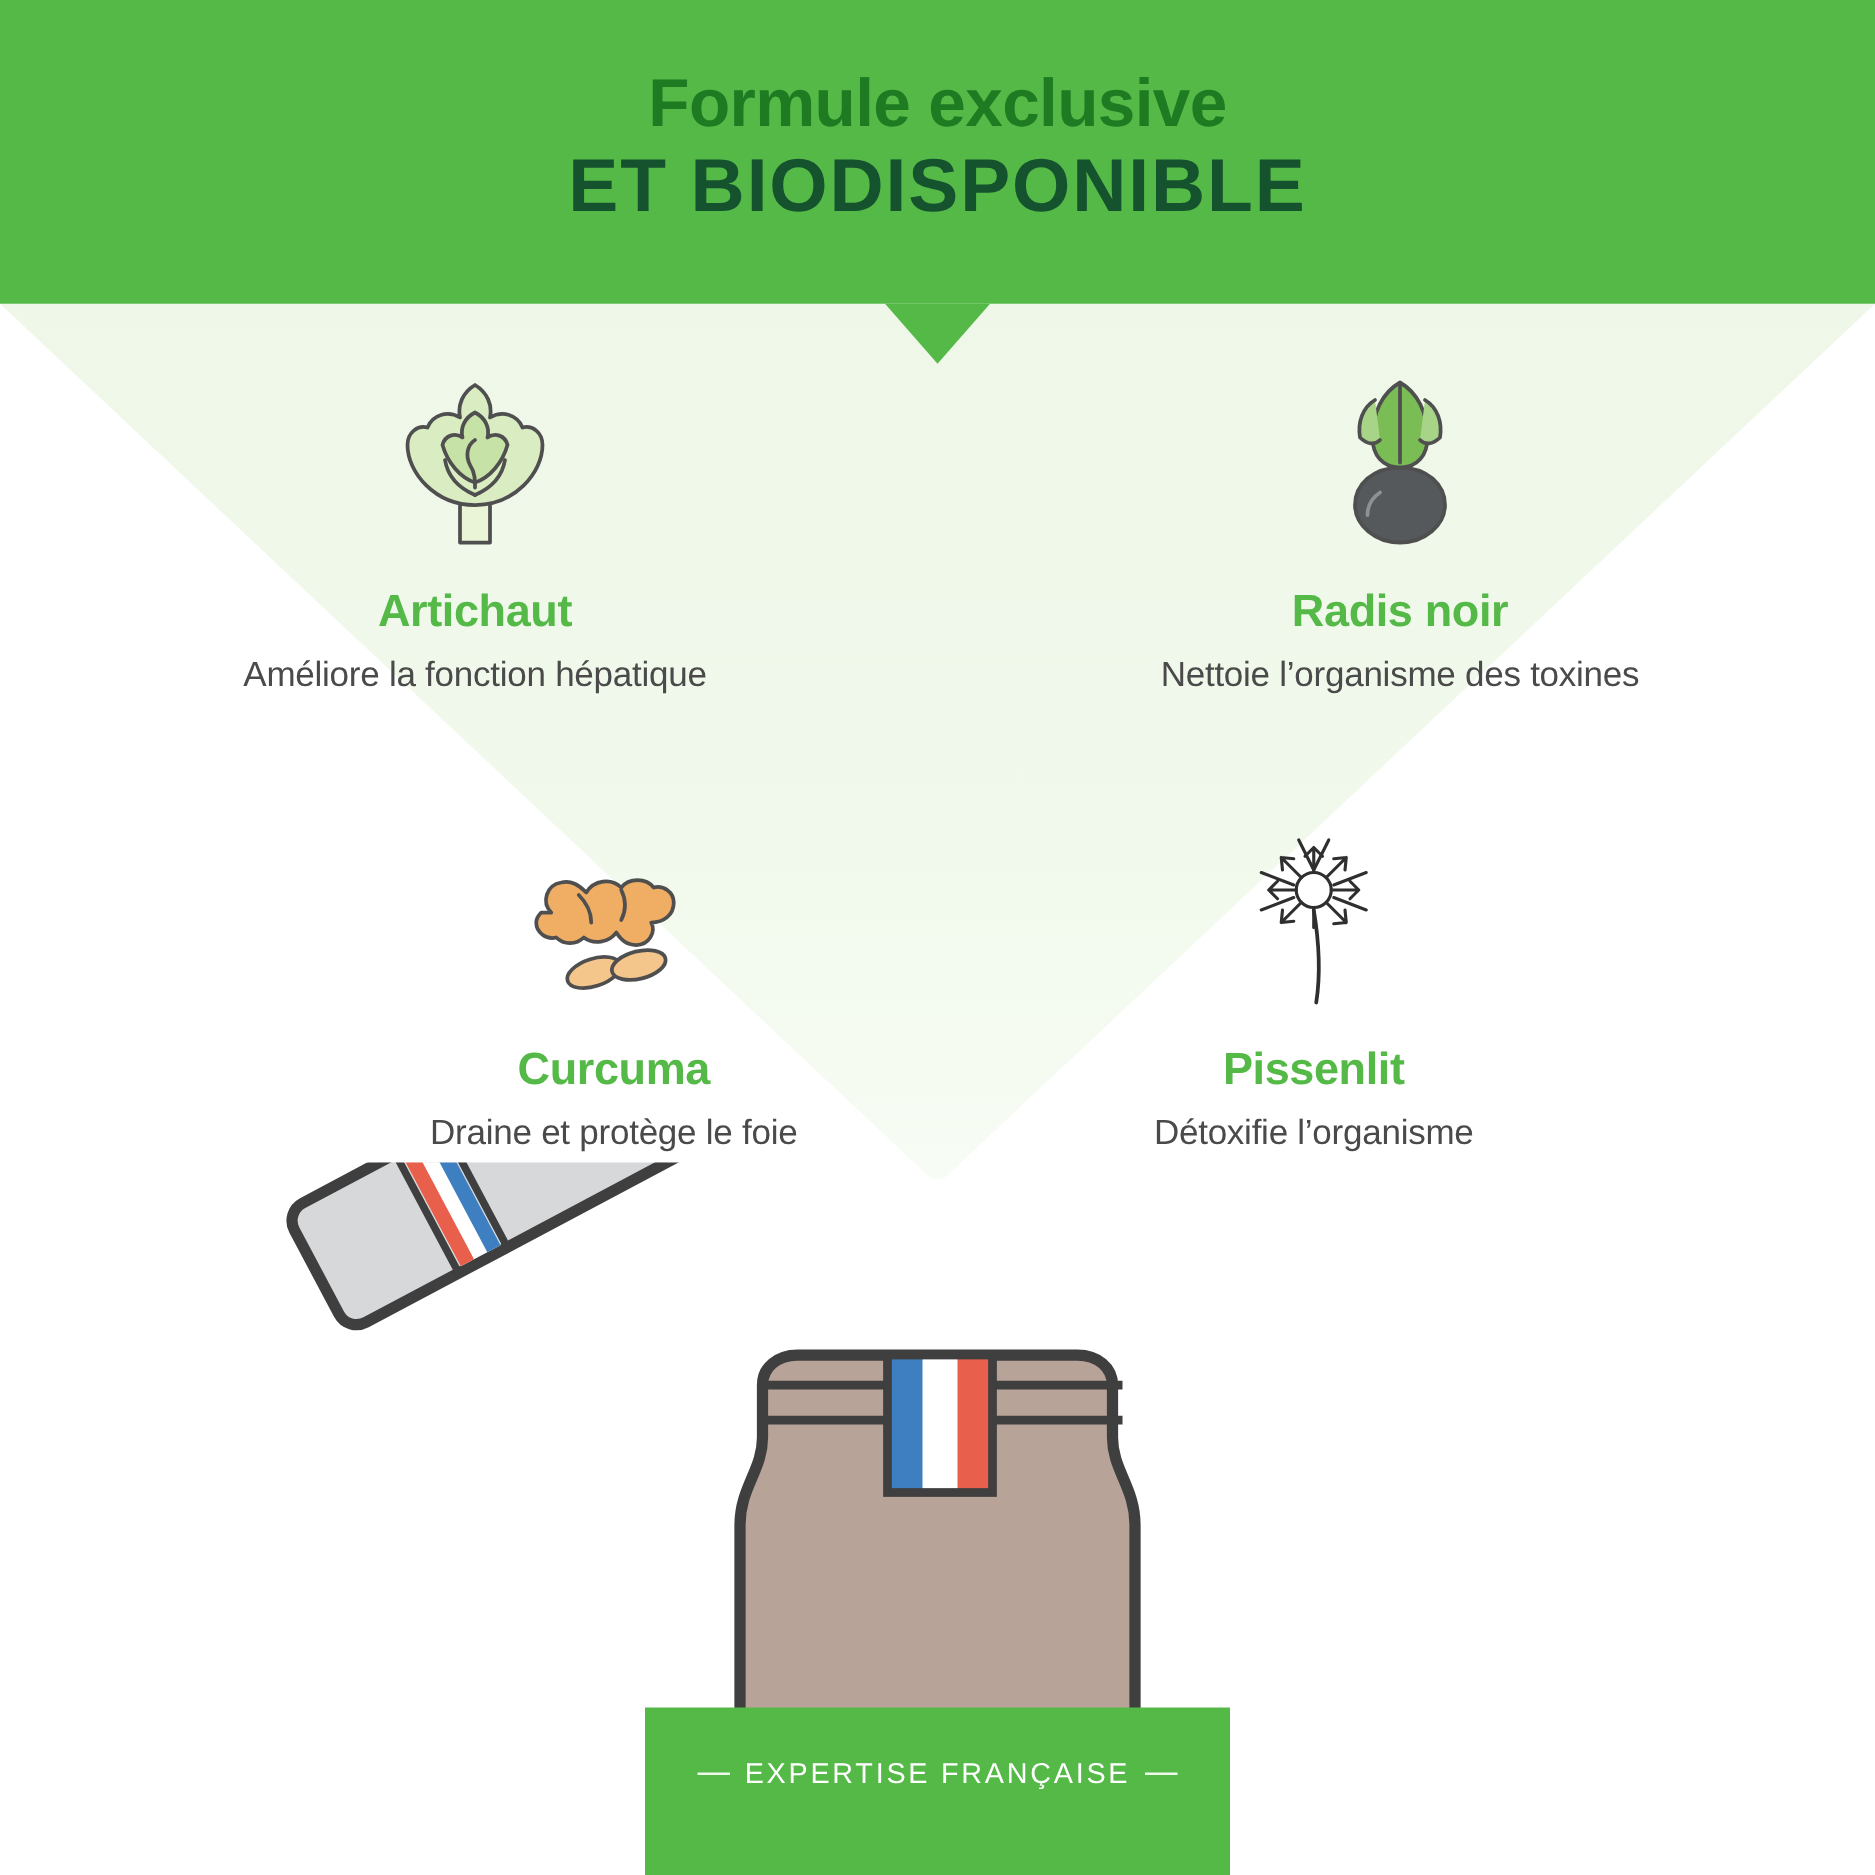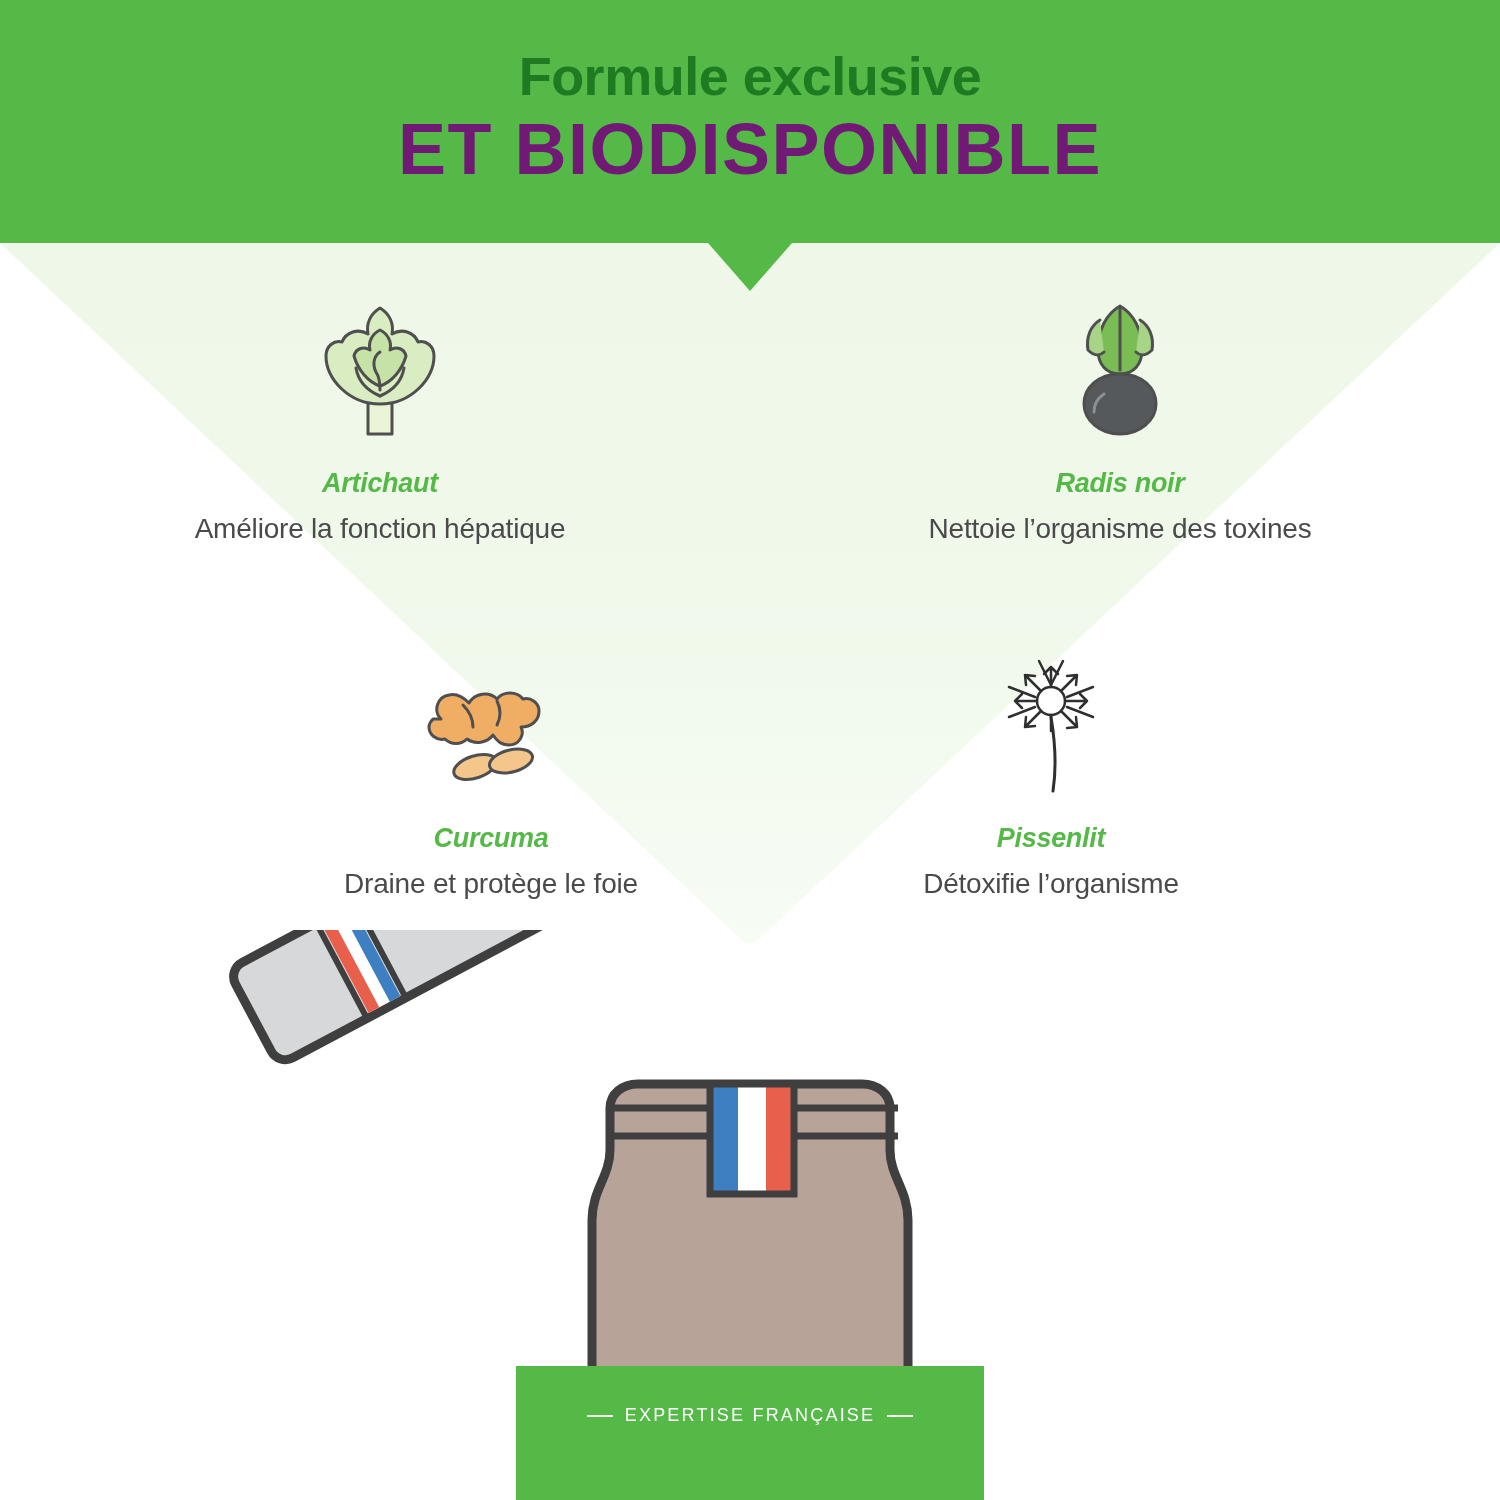--- a/index.html
+++ b/index.html
@@ -34,23 +34,23 @@
     text-align: right;
   }
   .title-top {
     font-size: 54px;
     font-weight: bold;
     color: #1e7b22;
     letter-spacing: -0.5px;
     line-height: 1.05;
   }
   .title-main {
-    font-size: 72px;
+    font-size: 60px;
     font-weight: bold;
-    color: #701a75;
+    color: #14532d;
     letter-spacing: 1.5px;
     line-height: 1.08;
     margin-top: 6px;
   }
   .header-notch {
     position: absolute;
     top: 243px;
     left: 708px;
     width: 0; height: 0;
     border-left: 42px solid transparent;
@@ -91,26 +91,25 @@
     align-items: center;
     text-align: center;
   }
   .item .icon-wrap {
     height: 160px;
     display: flex;
     align-items: flex-end;
     justify-content: center;
   }
   .item-name {
-    font-size: 27px;
+    font-size: 36px;
     font-weight: bold;
     color: #55b948;
     margin-top: 18px;
     letter-spacing: -0.3px;
-    font-style: italic;
   }
   .item-desc {
     font-size: 28px;
     color: #4a4a4a;
     margin-top: 14px;
     letter-spacing: -0.2px;
   }
   .row-2 .item { width: 440px; }
   .row-2 .item .icon-wrap { height: 150px; }
 
@@ -146,21 +145,21 @@
   .brand-sub {
     margin-top: 10px;
     display: flex;
     align-items: center;
     gap: 12px;
   }
   .brand-sub .line {
     width: 26px; height: 2px; background: #ffffff; opacity: .9;
   }
   .brand-sub-text {
-    font-size: 18px;
+    font-size: 23px;
     color: #ffffff;
     letter-spacing: 2.2px;
     text-align: right;
   }
 </style>
 </head>
 <body>
 
 <div class="page">
 

